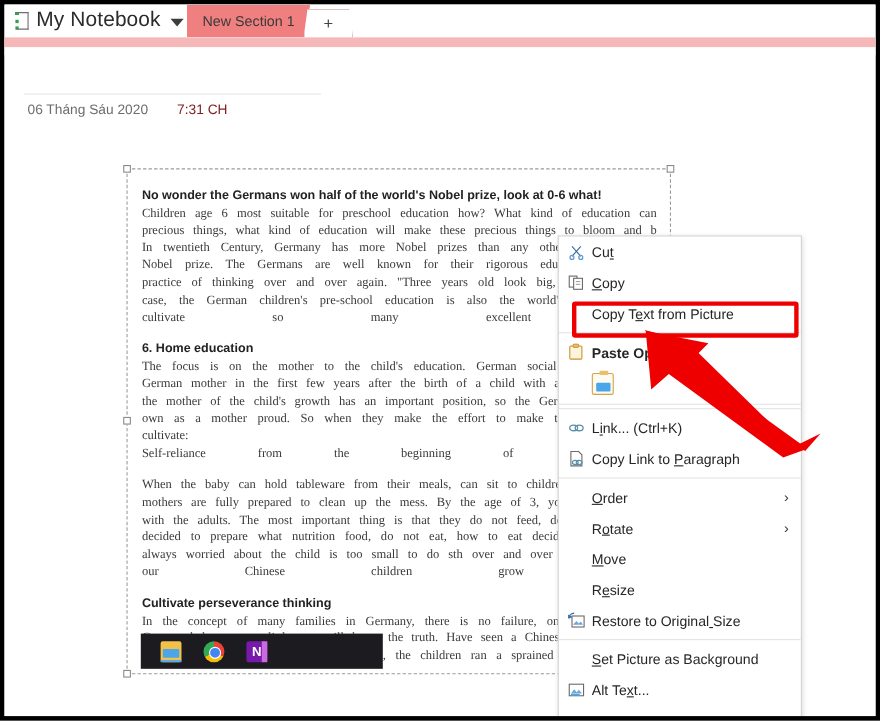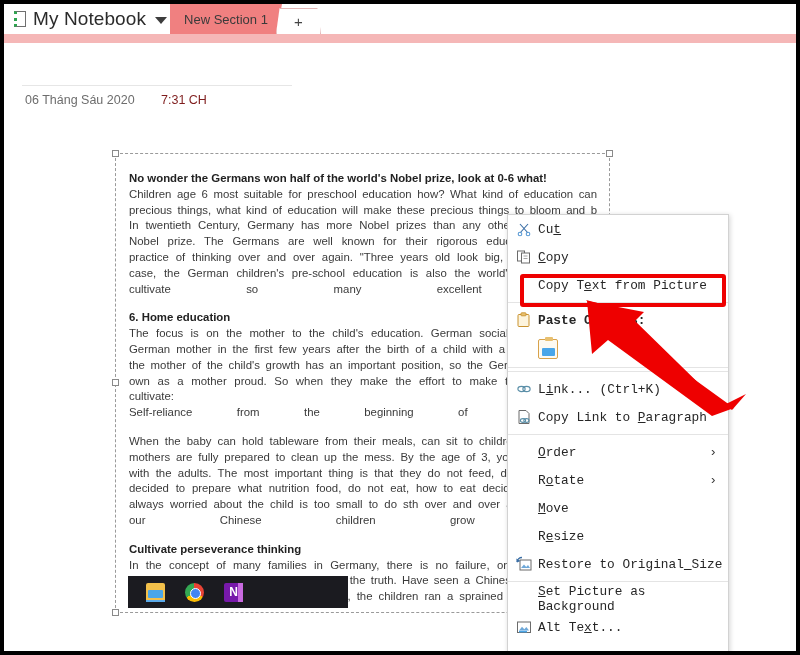--- a/index.html
+++ b/index.html
@@ -115,21 +115,21 @@
   }
   .doc p {
     font-size: 11.4px;
     line-height: 15.8px;
     color: #3a3a3a;
     text-align: justify;
     white-space: nowrap;
     overflow: hidden;
   }
   .doc p.b { font-weight: bold; color: #222; white-space: normal; }
-  .doc p.j { text-align: justify; text-align-last: justify; }
+  .doc p.j { text-align: justify; text-align-last: justify; font-family: Liberation Serif, serif; }
   .spacer { height: 13px; }
   .taskbar {
     position: absolute; left: 12px; bottom: 4px;
     width: 220px; height: 32px;
     background: #1b1b20;
     display: flex; align-items: center; gap: 20px;
     padding-left: 18px;
   }
   .tb-ico { width: 19px; height: 19px; position: relative; }
   .ico-folder {
@@ -172,21 +172,20 @@
     z-index: 20;
   }
   .mi {
     position: relative;
     height: 28px;
     display: flex; align-items: center;
     padding-left: 30px;
     font-size: 12.8px;
     color: #262626;
     cursor: default;
-    font-family: Liberation Mono, monospace;
   }
   .mi.bold { font-weight: bold; }
   .mi .ic {
     position: absolute; left: 8px; top: 50%;
     transform: translateY(-50%);
     width: 16px; height: 16px;
   }
   .mi .arrow {
     position: absolute; right: 11px; top: 50%;
     transform: translateY(-50%);

